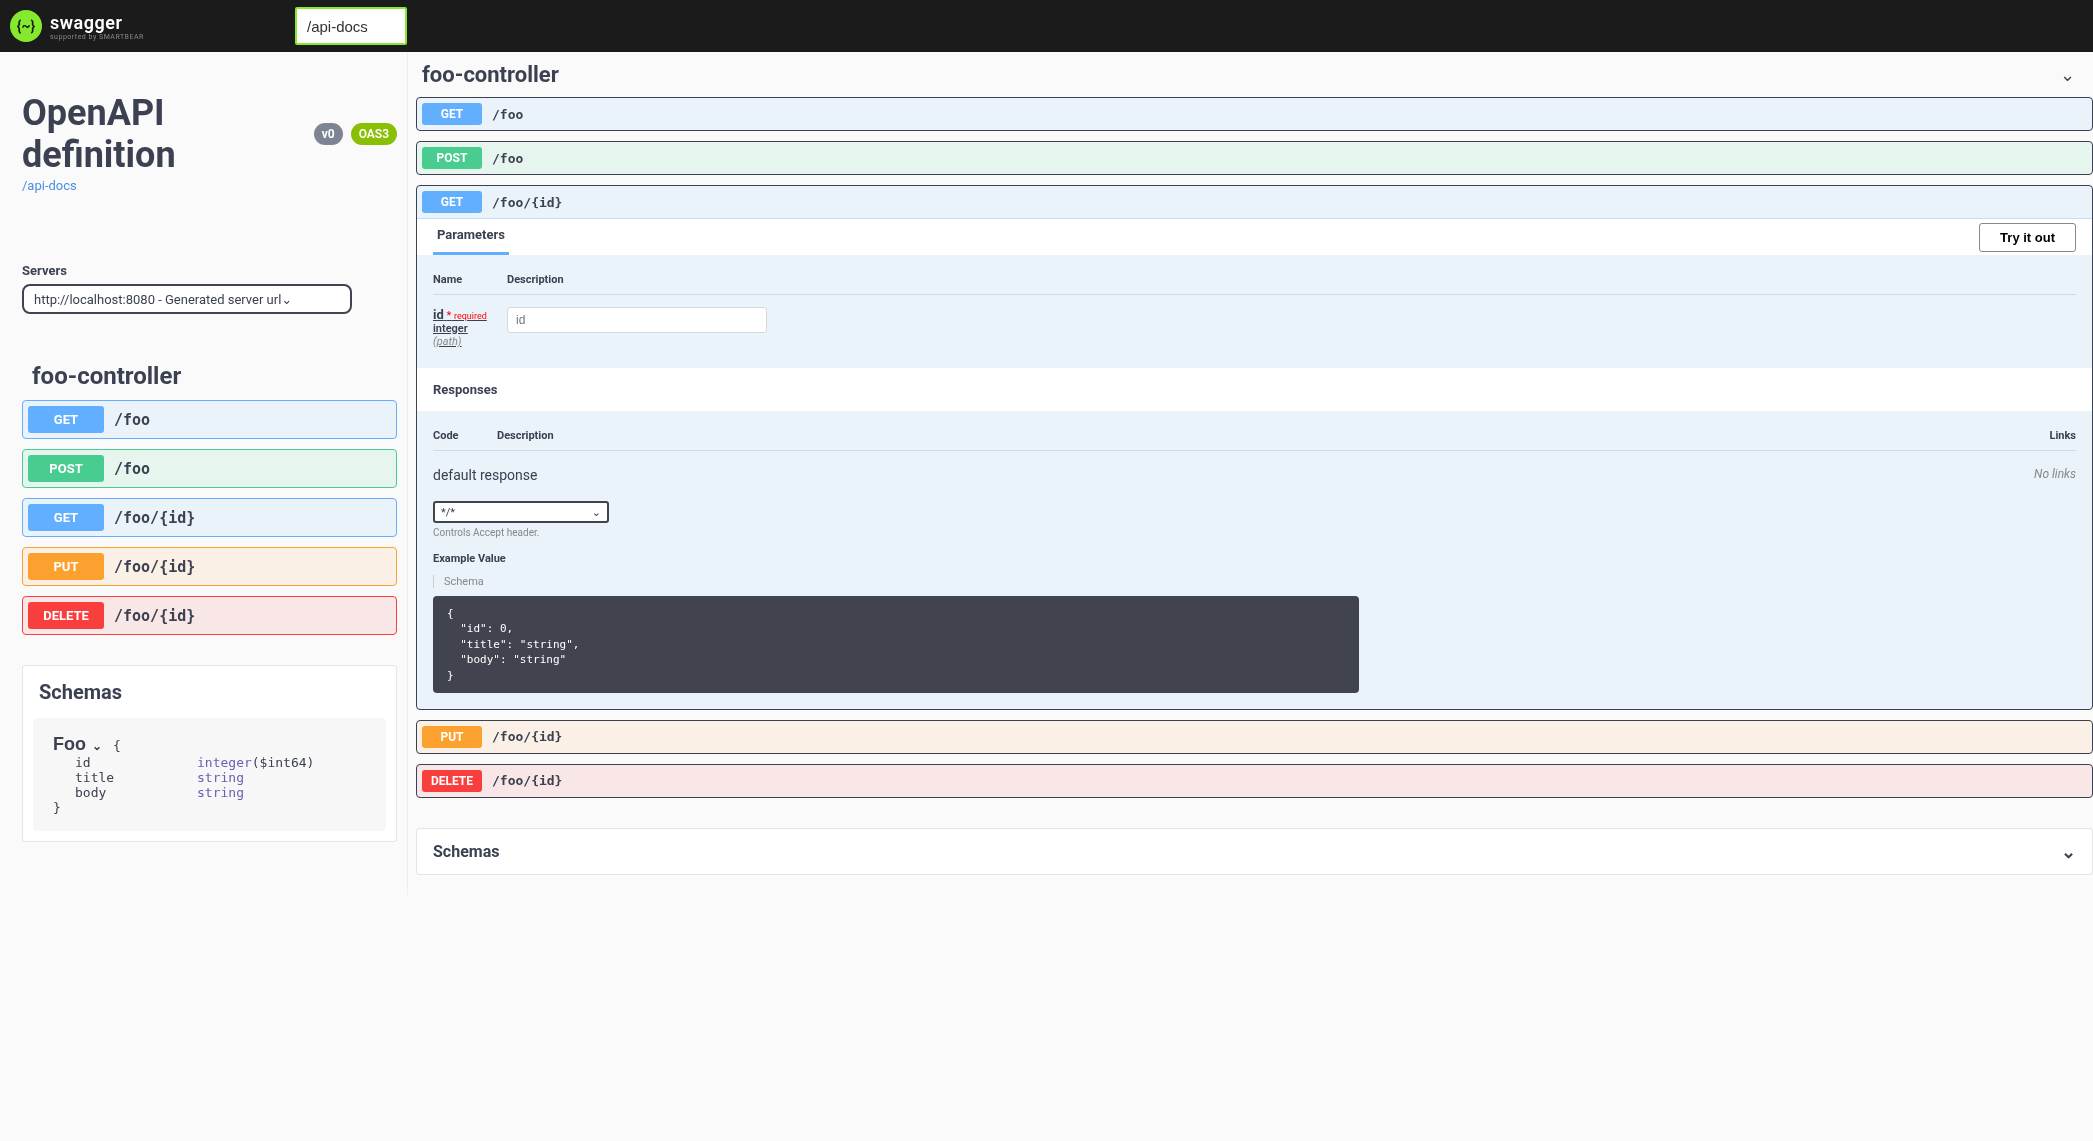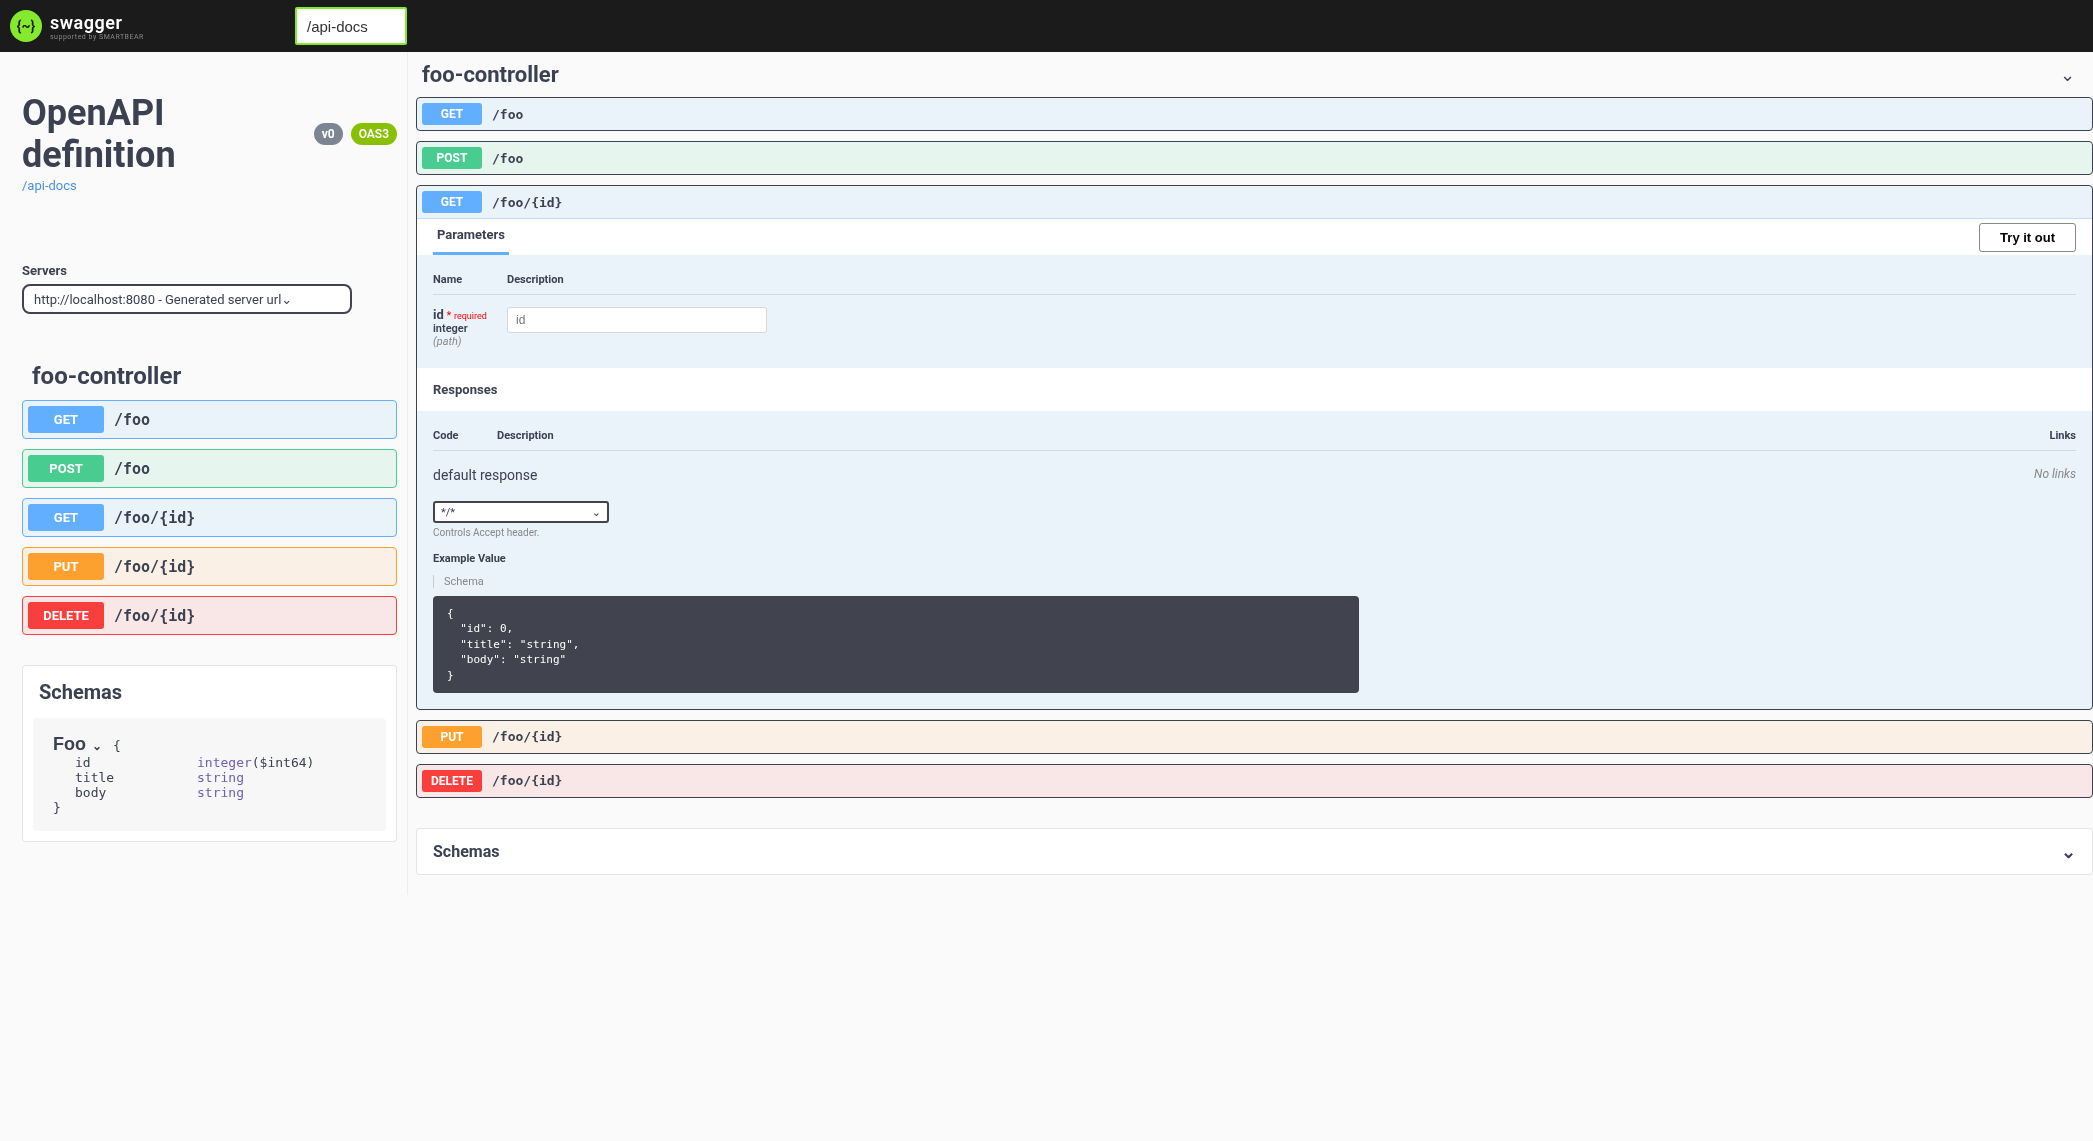--- a/index.html
+++ b/index.html
@@ -47,21 +47,21 @@
 .right-op-head { display: flex; align-items: center; padding: 5px; cursor: pointer; }
 .r-method { min-width: 60px; text-align: center; padding: 4px 0; border-radius: 3px; color: #fff; font-weight: 700; font-size: 12px; }
 .r-path { font-family: monospace; font-size: 13px; font-weight: 600; margin-left: 10px; }
 .expanded-body { border-top: 1px solid rgba(97,175,254,0.3); }
 .tab-row { display: flex; justify-content: space-between; align-items: center; padding: 0 16px; background: #fff; }
 .tab-label { font-size: 13px; font-weight: 700; border-bottom: 3px solid #61affe; padding: 8px 4px 10px 4px; }
 .tryout-btn { background: #fff; border: 1px solid #888; padding: 6px 20px; font-size: 13px; font-weight: 600; border-radius: 3px; cursor: pointer; }
 .param-table { padding: 10px 16px 20px 16px; }
 .ph-row { display: flex; font-size: 11px; font-weight: 700; color: #3b4151; padding: 8px 0; border-bottom: 1px solid rgba(0,0,0,0.1); }
 .ph-name { width: 74px; }
-.param-row { display: flex; padding-top: 12px; align-items: flex-start; }
+.param-row { display: flex; padding-top: 12px; align-items: flex-start; text-decoration: underline; }
 .param-meta { width: 74px; font-size: 11px; }
 .param-nm { font-weight: 700; font-size: 13px; }
 .req-star { color: #f00; }
 .req-txt { color: #f00; font-size: 9px; }
 .param-type { font-weight: 600; font-size: 11px; color: #3b4151; }
 .param-loc { color: #888; font-style: italic; font-size: 11px; }
 .param-input { width: 260px; height: 26px; border: 1px solid #d8d8d8; background: #fff; padding: 0 8px; color: #999; font-size: 12px; border-radius: 3px; }
 .responses-head { background: #fff; padding: 14px 16px; font-size: 13px; font-weight: 700; }
 .resp-table { padding: 10px 16px 16px 16px; }
 .rh-row { display: flex; font-size: 11px; font-weight: 700; padding: 8px 0; border-bottom: 1px solid rgba(0,0,0,0.1); }

